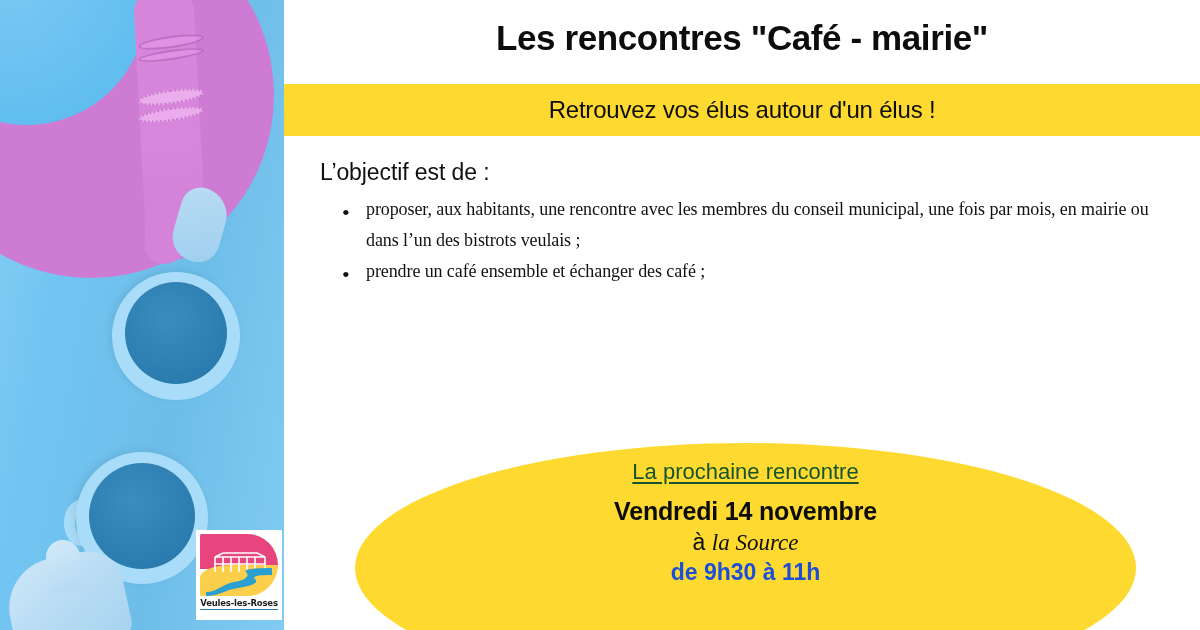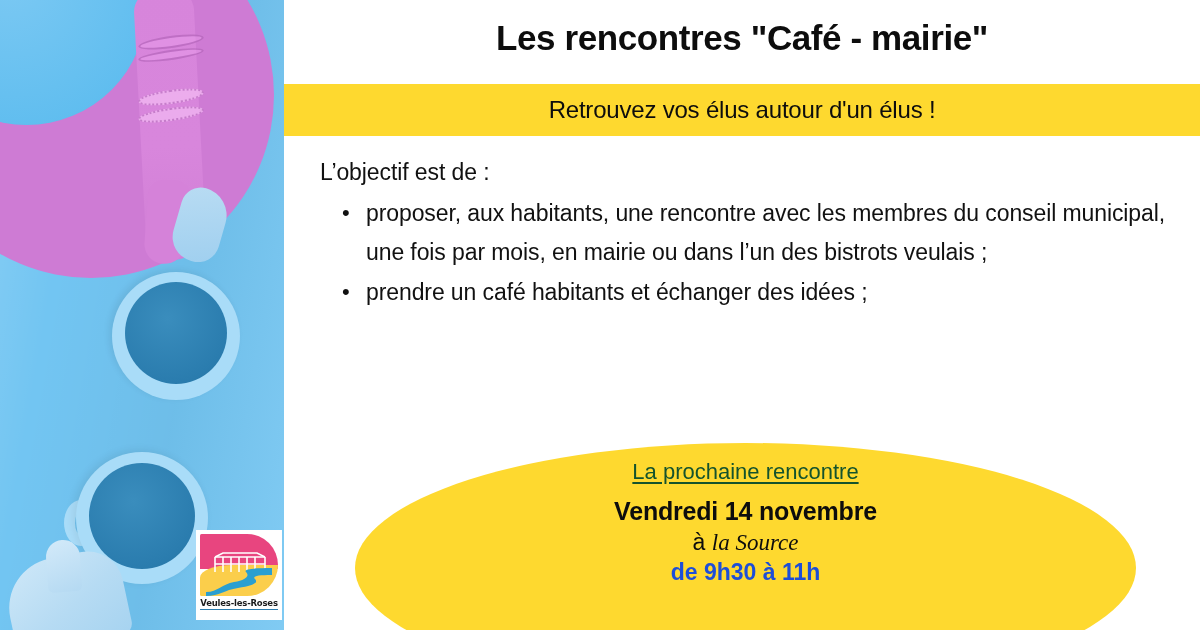--- a/index.html
+++ b/index.html
@@ -269,24 +269,25 @@
     letter-spacing: -0.1px;
   }
 
   ul.objectives {
     list-style: none;
     margin: 0;
     padding: 0;
   }
   ul.objectives li {
     position: relative;
-    font-size: 23px;
+    font-size: 18px;
     line-height: 1.72;
     padding-left: 46px;
     letter-spacing: -0.1px;
+    font-family: Liberation Serif, serif;
   }
   ul.objectives li::before {
     content: "\2022";
     position: absolute;
     left: 22px;
     top: 0;
     font-size: 22px;
     line-height: 1.72;
     color: #111111;
   }
@@ -382,21 +383,21 @@
     <div class="title">Les rencontres "Café - mairie"</div>
 
     <div class="subtitle-banner">
       <span class="subtitle-text">Retrouvez vos élus autour d'un élus !</span>
     </div>
 
     <div class="body-block">
       <div class="lead">L’objectif est de :</div>
       <ul class="objectives">
         <li>proposer, aux habitants, une rencontre avec les membres du conseil municipal, une fois par mois, en mairie ou dans l’un des bistrots veulais ;</li>
-        <li>prendre un café habitants et échanger des idées ;</li>
+        <li>prendre un café ensemble et échanger des café ;</li>
       </ul>
     </div>
 
     <div class="event-ellipse">
       <div class="event-heading">La prochaine rencontre</div>
       <div class="event-date">Vendredi 14 novembre</div>
       <div class="event-place"><span>à </span><em>la Source</em></div>
       <div class="event-time">de 9h30 à 11h</div>
     </div>
 

